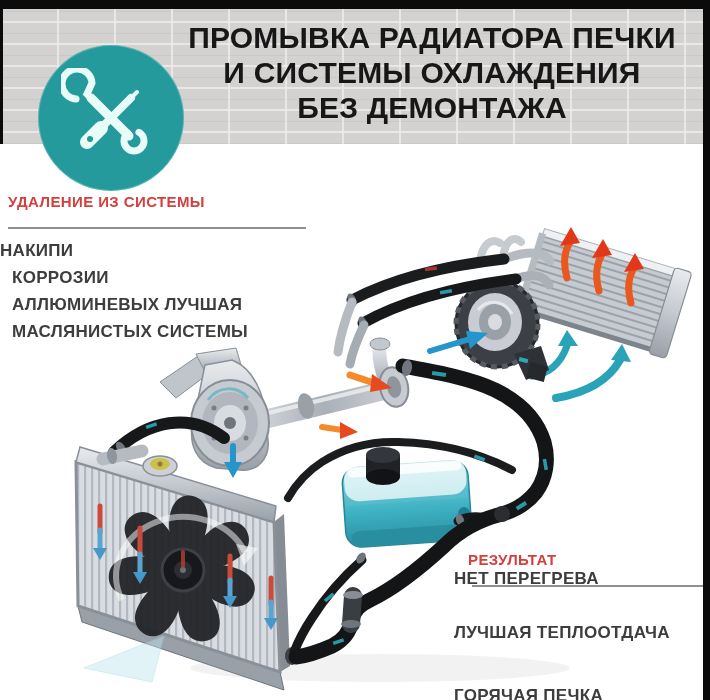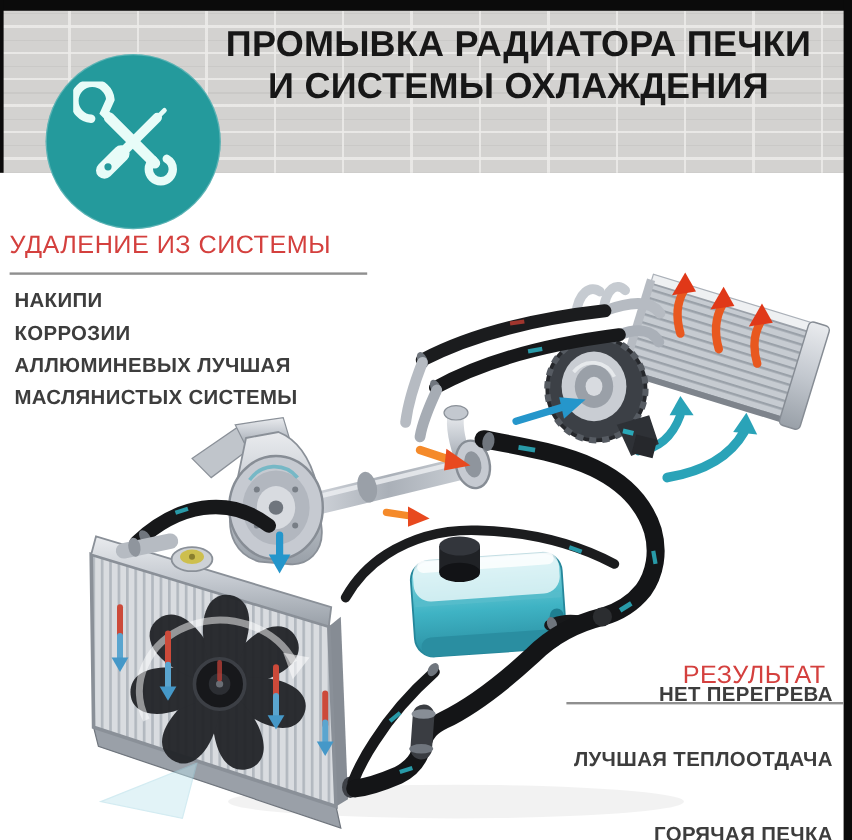--- a/index.html
+++ b/index.html
@@ -28,24 +28,24 @@
     font-size:30px;line-height:35px;letter-spacing:0.2px;
   }
   
   .badge{
     left:38px;top:45px;width:146px;height:146px;border-radius:50%;
     background:#249a9c;z-index:5;
     box-shadow:0 0 0 1px rgba(255,255,255,0.25) inset;
   }
   .badge svg{position:absolute;left:23px;top:23px;}
   
-  .heading{font-weight:normal;font-size:21px;letter-spacing:0.4px;z-index:7;}
+  .heading{font-weight:bold;font-size:15px;letter-spacing:0.4px;z-index:7;}
   .rule{height:2px;background:#8f8f8f;z-index:7;}
   .list-item{font-weight:bold;font-size:17px;color:#3d3d3d;letter-spacing:0.3px;z-index:7;white-space:nowrap;}
-  .right{text-align:right;}
+  .right{text-align:left;}
   
   #diagram{left:0;top:0;z-index:2;}
 </style>
 </head>
 <body>
 
 <svg id="diagram" class="abs" width="710" height="700" viewBox="0 0 710 700">
   <defs>
     <linearGradient id="metalV" x1="0" y1="0" x2="0" y2="1">
       <stop offset="0" stop-color="#e9ebee"></stop>
@@ -260,20 +260,21 @@
 </svg>
 
 <div class="abs brick"></div>
 <div class="abs border-top"></div>
 <div class="abs border-right"></div>
 <div class="abs border-left"></div>
 
 <div class="abs title">
   <div>ПРОМЫВКА РАДИАТОРА ПЕЧКИ</div>
   <div>И СИСТЕМЫ ОХЛАЖДЕНИЯ</div>
+  <div>БЕЗ ДЕМОНТАЖА</div>
 </div>
 
 <div class="abs badge">
   <svg width="100" height="100" viewBox="0 0 100 100">
     <g fill="none" stroke="#e8fcf8" stroke-linecap="round">
 
       <path d="M15,31 A15,15 0 1 1 31,15 L26,26 L33,33" stroke-width="7"></path>
       <line x1="30" y1="30" x2="68" y2="68" stroke-width="9"></line>
       <circle cx="73" cy="73" r="10" stroke-width="7" stroke-dasharray="40 12"></circle>
 
@@ -281,21 +282,21 @@
       <line x1="70" y1="30" x2="40" y2="60" stroke-width="8"></line>
       <line x1="40" y1="60" x2="26" y2="74" stroke-width="14"></line>
     </g>
     <circle cx="29" cy="71" r="3" fill="#249a9c"></circle>
   </svg>
 </div>
 
 <div class="abs heading" style="left:8px;top:193px;color:#d4403e;">УДАЛЕНИЕ ИЗ СИСТЕМЫ</div>
 <div class="abs rule" style="left:8px;top:227px;width:298px;"></div>
 
-<div class="abs list-item" style="left:12px;top:241px;">НАКИПИ</div>
+<div class="abs list-item" style="left:0;top:241px;">НАКИПИ</div>
 <div class="abs list-item" style="left:12px;top:268px;">КОРРОЗИИ</div>
 <div class="abs list-item" style="left:12px;top:295px;">АЛЛЮМИНЕВЫХ ЛУЧШАЯ</div>
 <div class="abs list-item" style="left:12px;top:322px;">МАСЛЯНИСТЫХ СИСТЕМЫ</div>
 
 <div class="abs heading right" style="left:468px;top:551px;width:220px;color:#d4403e;">РЕЗУЛЬТАТ</div>
 <div class="abs rule" style="left:472px;top:585px;width:231px;height:1.5px;"></div>
 
 <div class="abs list-item right" style="left:454px;top:569px;width:240px;">НЕТ ПЕРЕГРЕВА</div>
 <div class="abs list-item right" style="left:454px;top:623px;width:240px;">ЛУЧШАЯ ТЕПЛООТДАЧА</div>
 <div class="abs list-item right" style="left:454px;top:686px;width:240px;">ГОРЯЧАЯ ПЕЧКА</div>

